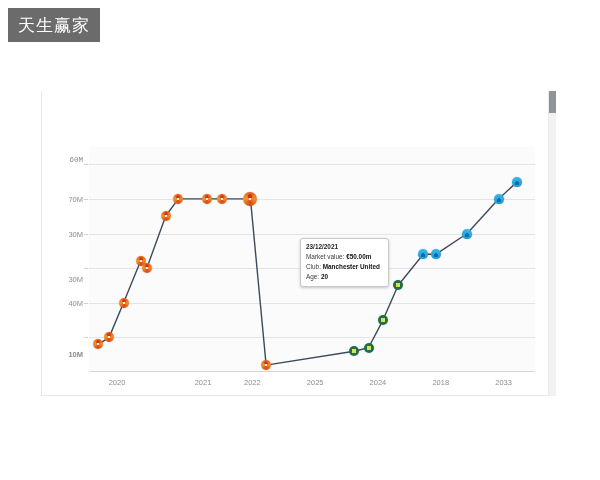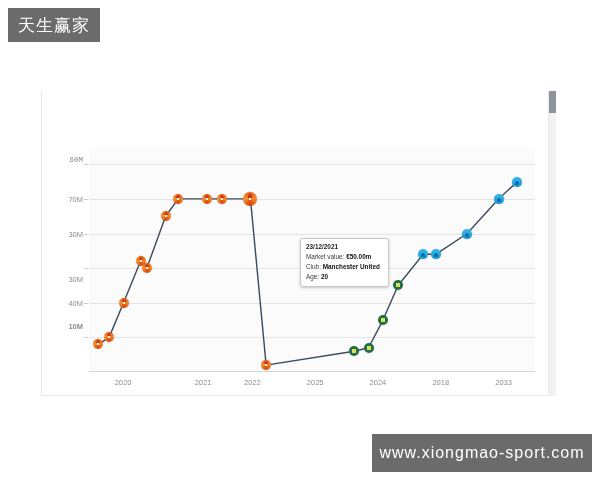--- a/index.html
+++ b/index.html
@@ -159,35 +159,35 @@
       <div id="grid-layer">
           <div class="gridline" style="top: 190.385px;"></div>
           <div class="gridline" style="top: 155.769px;"></div>
           <div class="gridline" style="top: 121.154px;"></div>
           <div class="gridline" style="top: 86.5385px;"></div>
           <div class="gridline" style="top: 51.9231px;"></div>
           <div class="gridline" style="top: 17.3077px;"></div>
         </div>
       <div id="ylabels">
           <div class="ytick" style="top: 190.385px;"></div>
-          <div class="ylab" style="top: 179px; font-weight: bold;">10M</div>
+          <div class="ylab" style="top: 207px; font-weight: bold;">10M</div>
           <div class="ytick" style="top: 155.769px;"></div>
           <div class="ylab" style="top: 155.769px;">40M</div>
           <div class="ytick" style="top: 121.154px;"></div>
           <div class="ylab" style="top: 132px; text-align: center;">30M</div>
           <div class="ytick" style="top: 86.5385px;"></div>
           <div class="ylab" style="top: 86.5385px;">30M</div>
           <div class="ytick" style="top: 51.9231px;"></div>
           <div class="ylab" style="top: 51.9231px;">70M</div>
           <div class="ytick" style="top: 17.3077px;"></div>
           <div class="ylab" style="top: 13px; font-family: Liberation Mono, monospace;">60M</div>
         </div>
       <div class="axis-x"></div>
       <div id="xlabels">
-          <div class="xlab" style="left: 34px;">2020</div>
+          <div class="xlab" style="left: 28px;">2020</div>
           <div class="xlab" style="left: 114px;">2021</div>
           <div class="xlab" style="left: 163.324px;">2022</div>
           <div class="xlab" style="left: 226.141px;">2025</div>
           <div class="xlab" style="left: 288.958px;">2024</div>
           <div class="xlab" style="left: 351.775px;">2018</div>
           <div class="xlab" style="left: 414.592px;">2033</div>
         </div>
       <svg id="svg-lines" viewBox="0 0 446 225">
           <polyline points="9.42,197.31 20.10,190.38 34.55,155.77 51.51,114.23 57.79,121.15 76.64,69.23 89.20,51.92 118.10,51.92 133.17,51.92 161.44,51.92 177.14,218.08 265.09,204.23 279.54,200.77 293.98,173.08 309.06,138.46 334.19,107.31 346.75,107.31 378.16,86.54 409.57,51.92 428.41,34.62" fill="none" stroke="#3b4a5c" stroke-width="1.4" stroke-linejoin="round"></polyline>
         </svg>
@@ -265,14 +265,13 @@
         <span>Club:</span>
         <b>Manchester United</b>
       </div>
       <div>
         <span>Age:</span>
         <b>20</b>
       </div>
     </div>
   </div>
 
-  <div class="wm" id="wm-bottom">www.xiongmao-sport.com</div>
 </div>
 
 </body></html>

